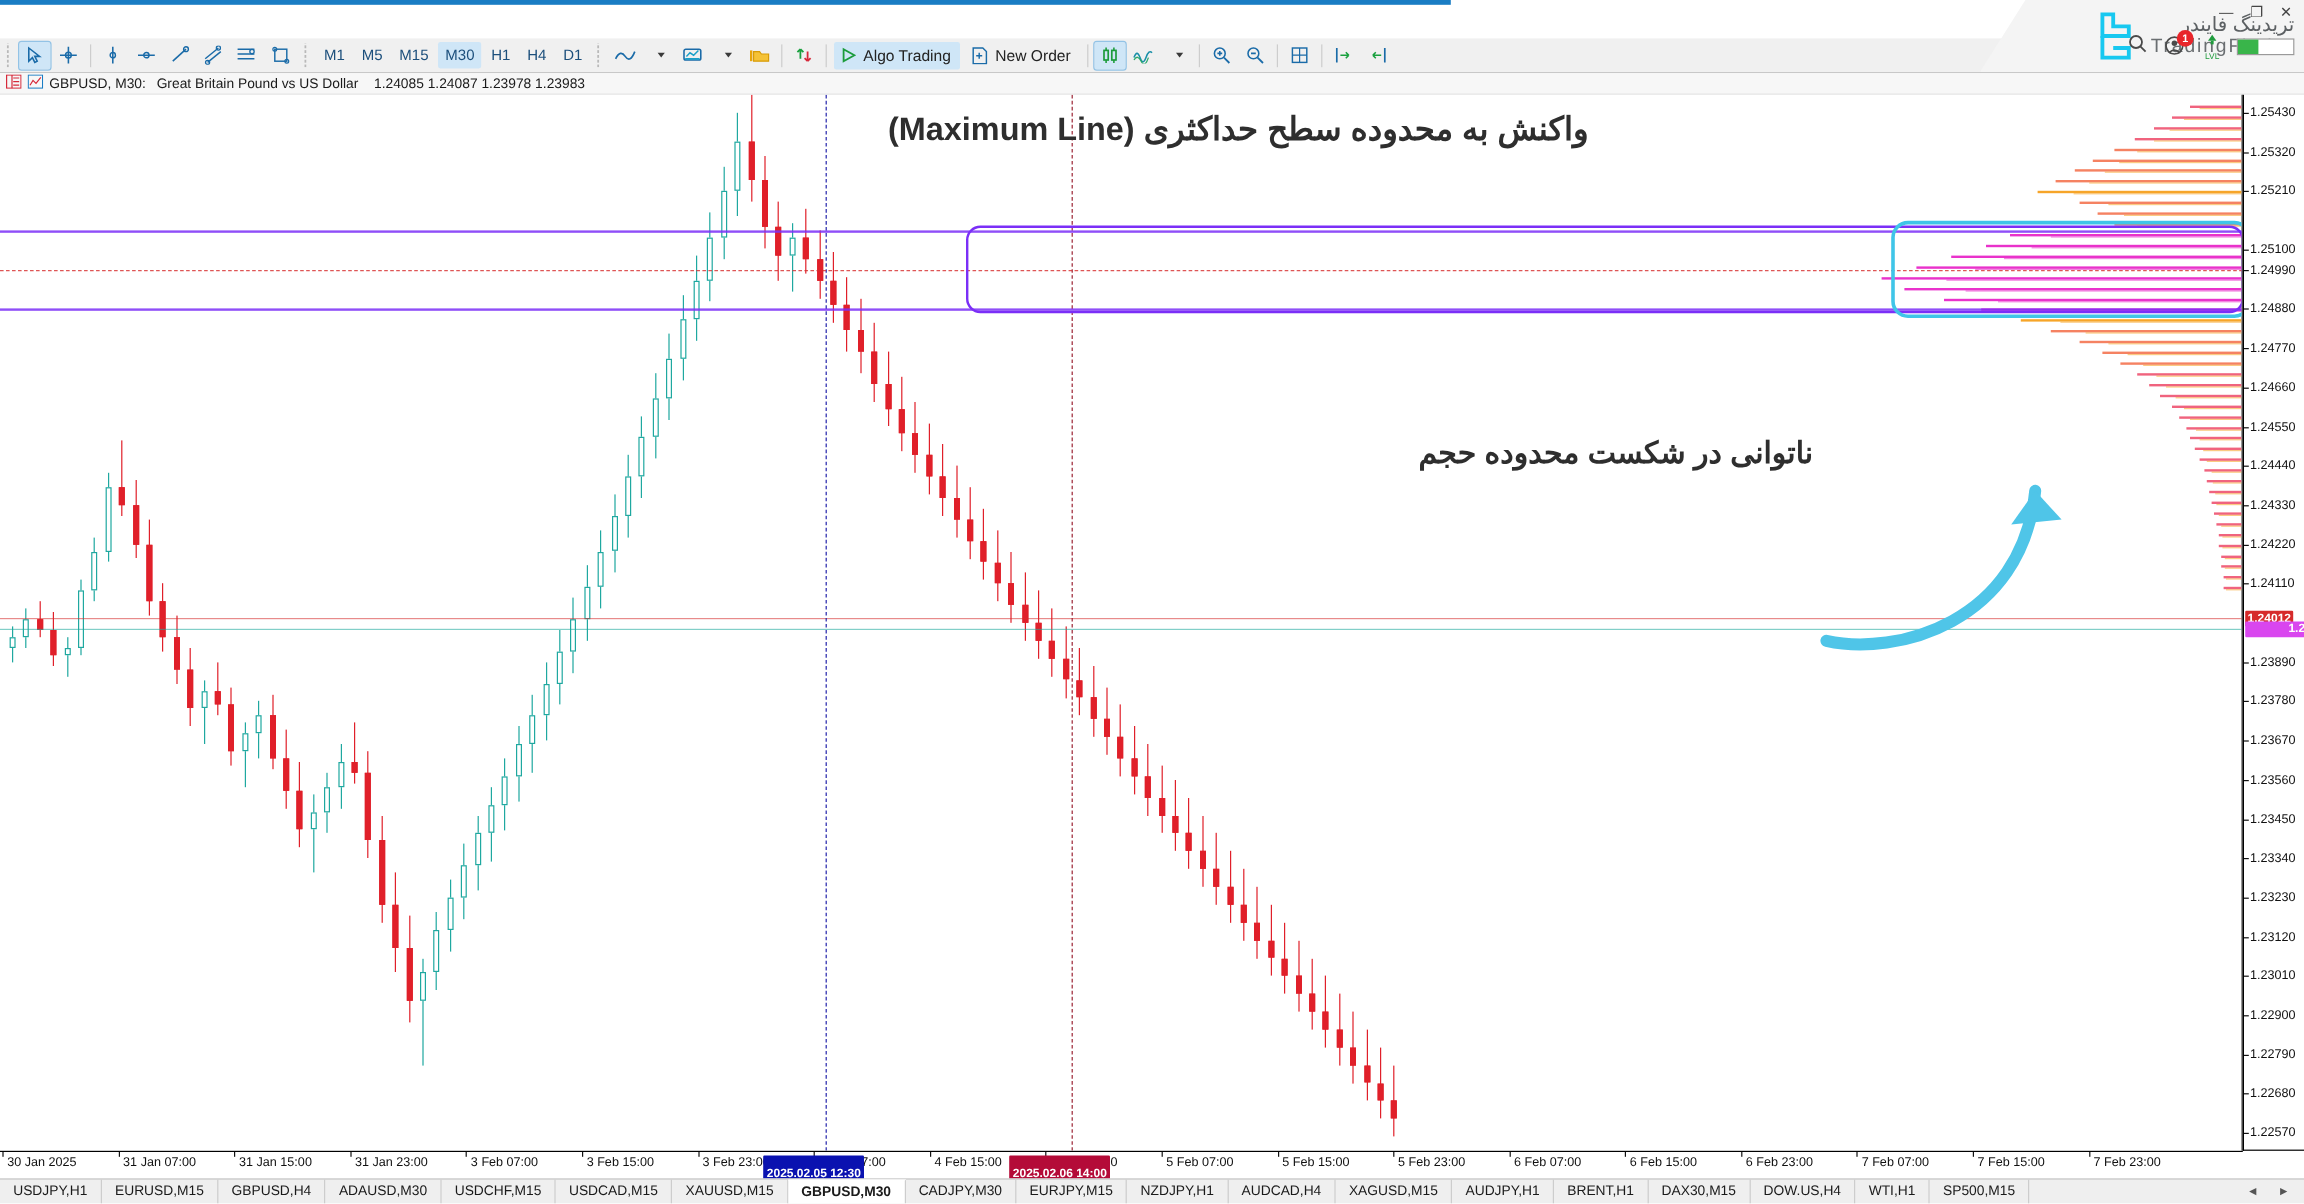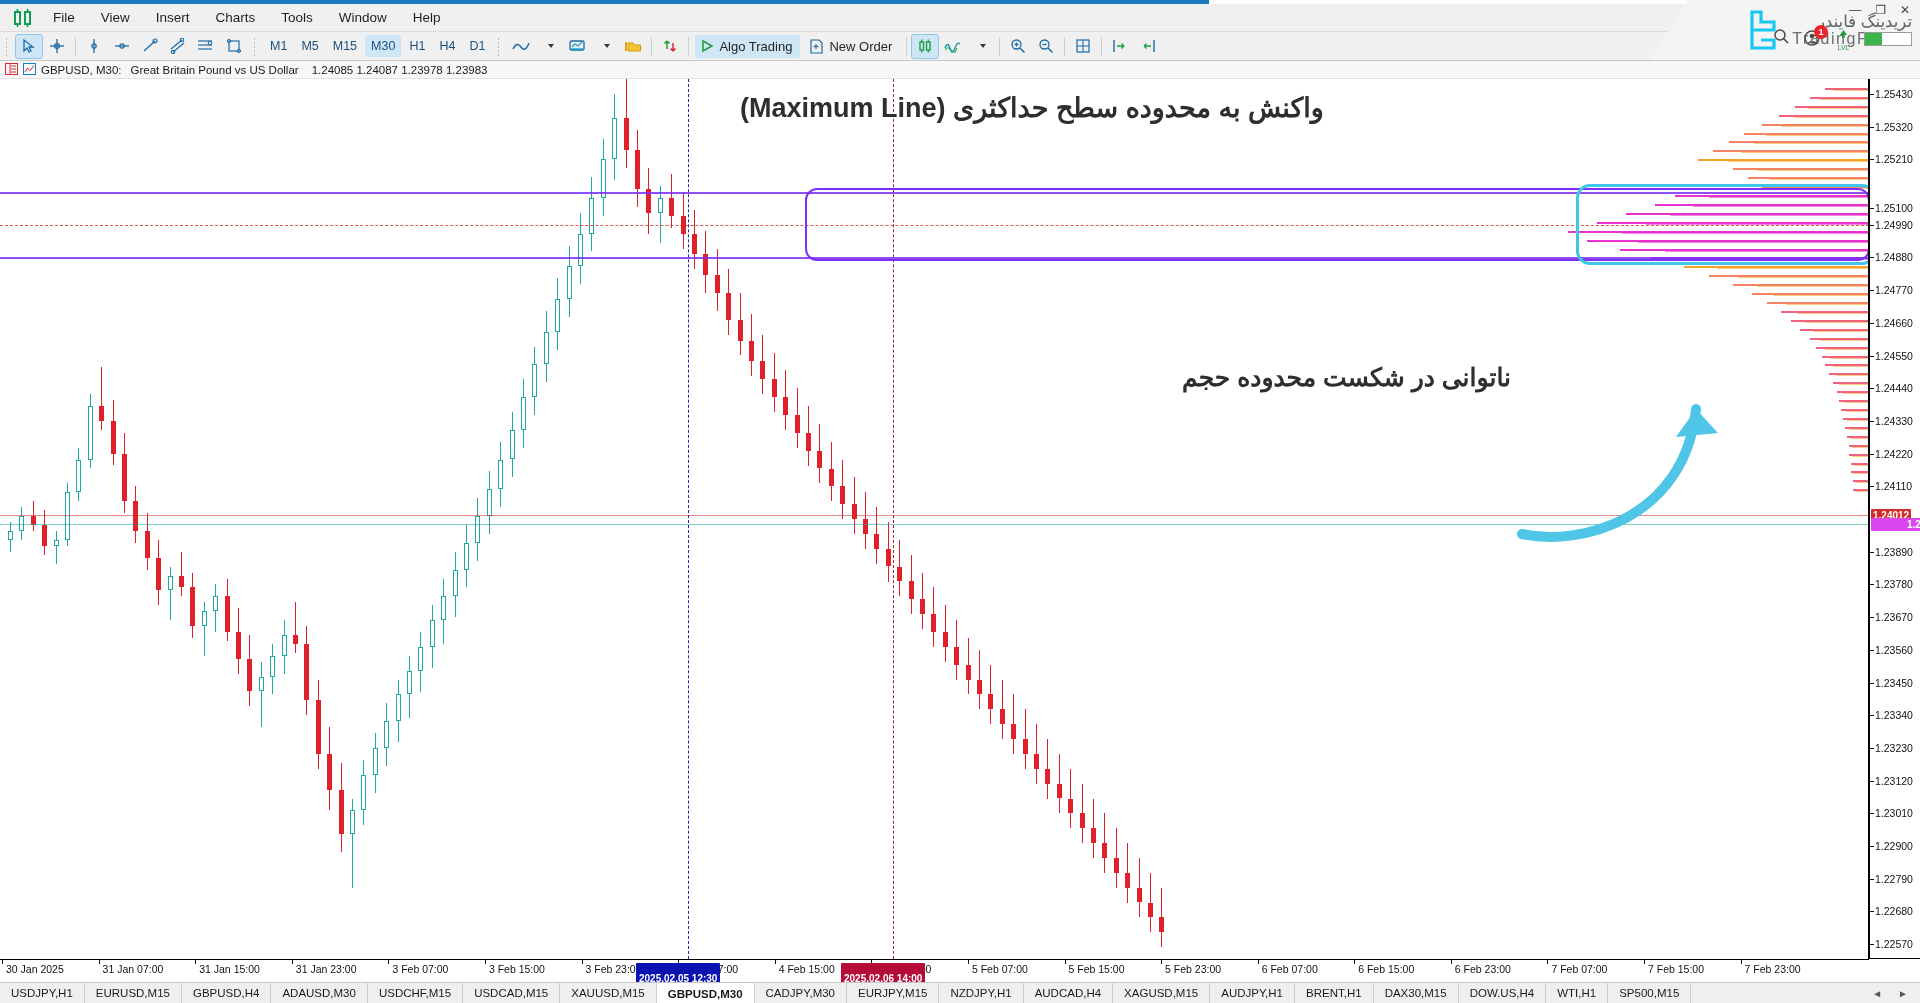--- a/index.html
+++ b/index.html
@@ -151,39 +151,20 @@
     position:absolute; border:3px solid #3fc5e8; border-radius:14px; z-index:16;
   }
 </style>
 </head>
 <body>
 
 <div class="app">
 
   <div class="titlebar-accent"></div>
 
-  <div class="menubar">
-    <div class="mt-logo">
-      <svg width="22" height="18" viewBox="0 0 22 18">
-        <rect x="3" y="3" width="5" height="12" fill="none" stroke="#0f9d58" stroke-width="2"></rect>
-        <line x1="5.5" y1="0" x2="5.5" y2="3" stroke="#0f9d58" stroke-width="1.6"></line>
-        <line x1="5.5" y1="15" x2="5.5" y2="18" stroke="#0f9d58" stroke-width="1.6"></line>
-        <rect x="13" y="3" width="5" height="12" fill="none" stroke="#0f9d58" stroke-width="2"></rect>
-        <line x1="15.5" y1="0" x2="15.5" y2="3" stroke="#0f9d58" stroke-width="1.6"></line>
-        <line x1="15.5" y1="15" x2="15.5" y2="18" stroke="#0f9d58" stroke-width="1.6"></line>
-      </svg>
-    </div>
-    <div class="menu-item">File</div>
-    <div class="menu-item">View</div>
-    <div class="menu-item">Insert</div>
-    <div class="menu-item">Charts</div>
-    <div class="menu-item">Tools</div>
-    <div class="menu-item">Window</div>
-    <div class="menu-item">Help</div>
-  </div>
 
   <div class="wincontrols">
     <div class="wc">—</div>
     <div class="wc">❐</div>
     <div class="wc">✕</div>
   </div>
 
   <div class="rightstatus">
     <div>
       <svg width="17" height="17" viewBox="0 0 17 17">

